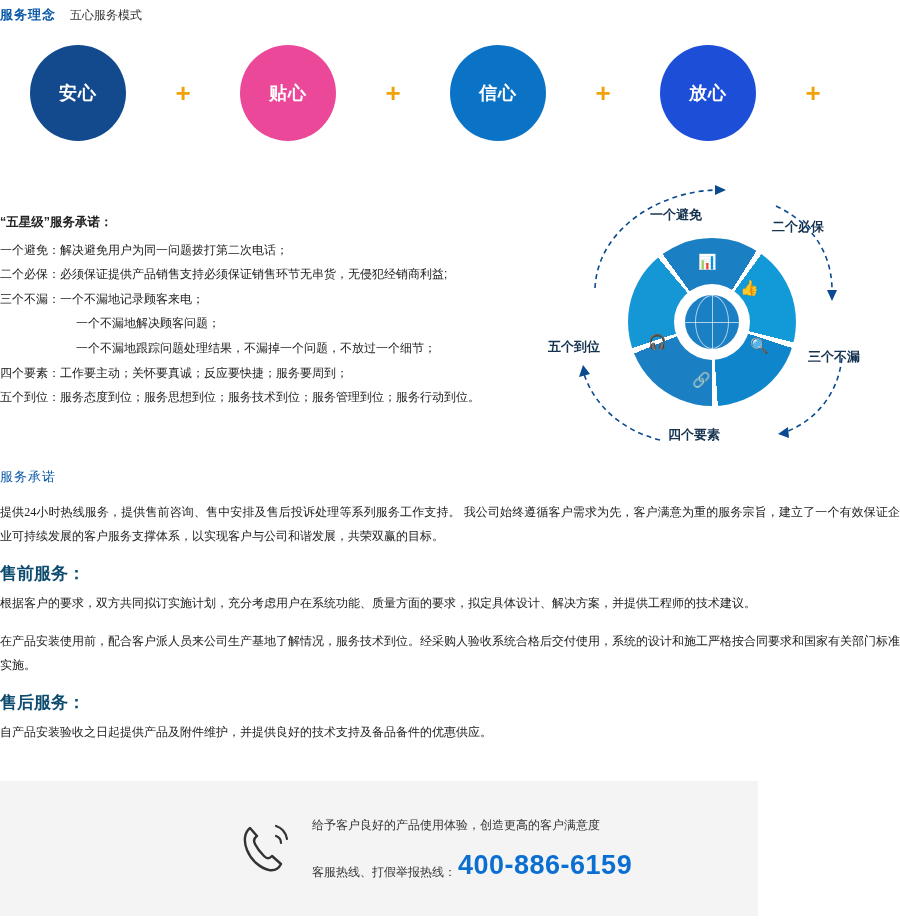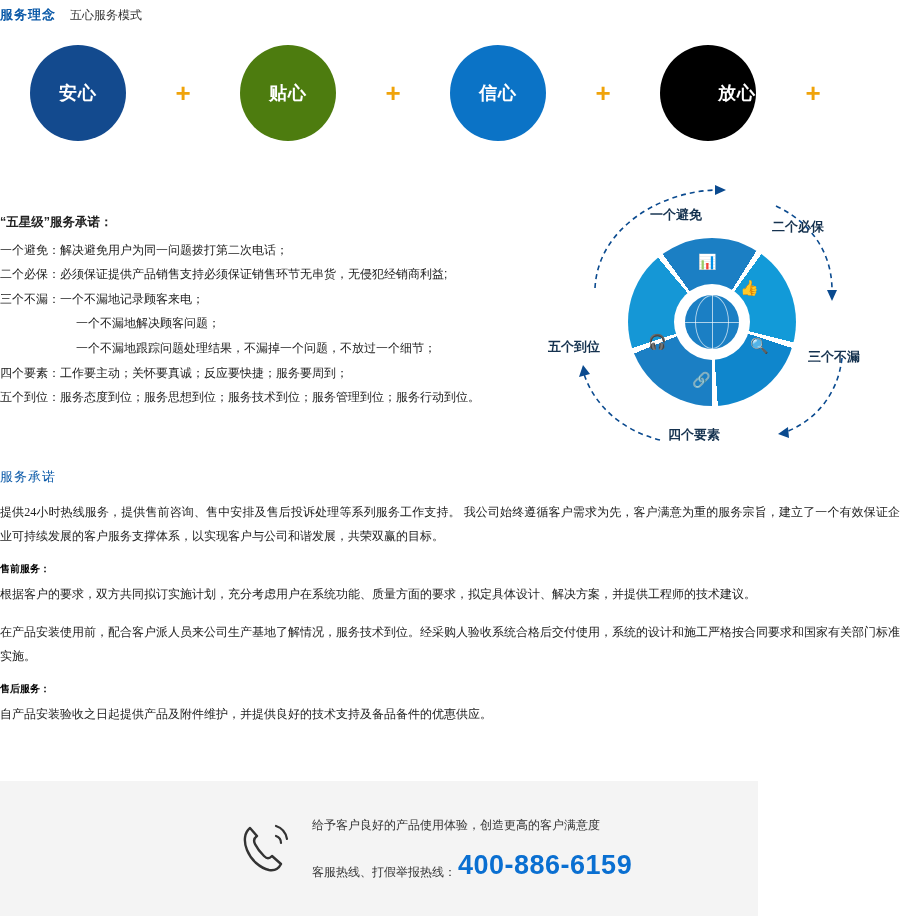--- a/index.html
+++ b/index.html
@@ -176,23 +176,23 @@
   }
   .para {
     color: #222;
     font-size: 12px;
     line-height: 2.0;
     margin: 0 0 14px 0;
     text-align: justify;
     font-family: Liberation Serif, serif;
   }
   .sub-head {
-    color: #000000;
-    font-weight: bold;
-    font-size: 10px;
+    color: #0c4a6e;
+    font-weight: bold;
+    font-size: 17px;
     margin: 0 0 6px 0;
   }
 
   
   .footer {
     position: absolute;
     left: 0; bottom: 3px;
     width: 758px; height: 135px;
     background: #f4f4f4;
     display: flex;
@@ -222,29 +222,29 @@
   <div class="sec1-head">
     <span class="sec1-title">服务理念</span>
     <span class="sec1-sub">五心服务模式</span>
   </div>
 
   <div class="circles-row">
     <div class="circle" style="background:#134a8e;">
       <span>安心</span>
     </div>
     <div class="plus">+</div>
-    <div class="circle" style="background:#4d7c0f;">
+    <div class="circle" style="background:#ec4899;">
       <span>贴心</span>
     </div>
     <div class="plus">+</div>
     <div class="circle" style="background:#0b73c6;">
       <span>信心</span>
     </div>
     <div class="plus">+</div>
-    <div class="circle" style="background:#000000;justify-content:flex-end;">
+    <div class="circle" style="background:#1d4ed8;">
       <span>放心</span>
     </div>
     <div class="plus">+</div>
   </div>
 
   <div class="promise-block">
     <div class="promise-title">“五星级”服务承诺：</div>
     <div class="promise-line">一个避免：解决避免用户为同一问题拨打第二次电话；</div>
     <div class="promise-line">二个必保：必须保证提供产品销售支持必须保证销售环节无串货，无侵犯经销商利益;</div>
     <div class="promise-line">三个不漏：一个不漏地记录顾客来电；</div>

